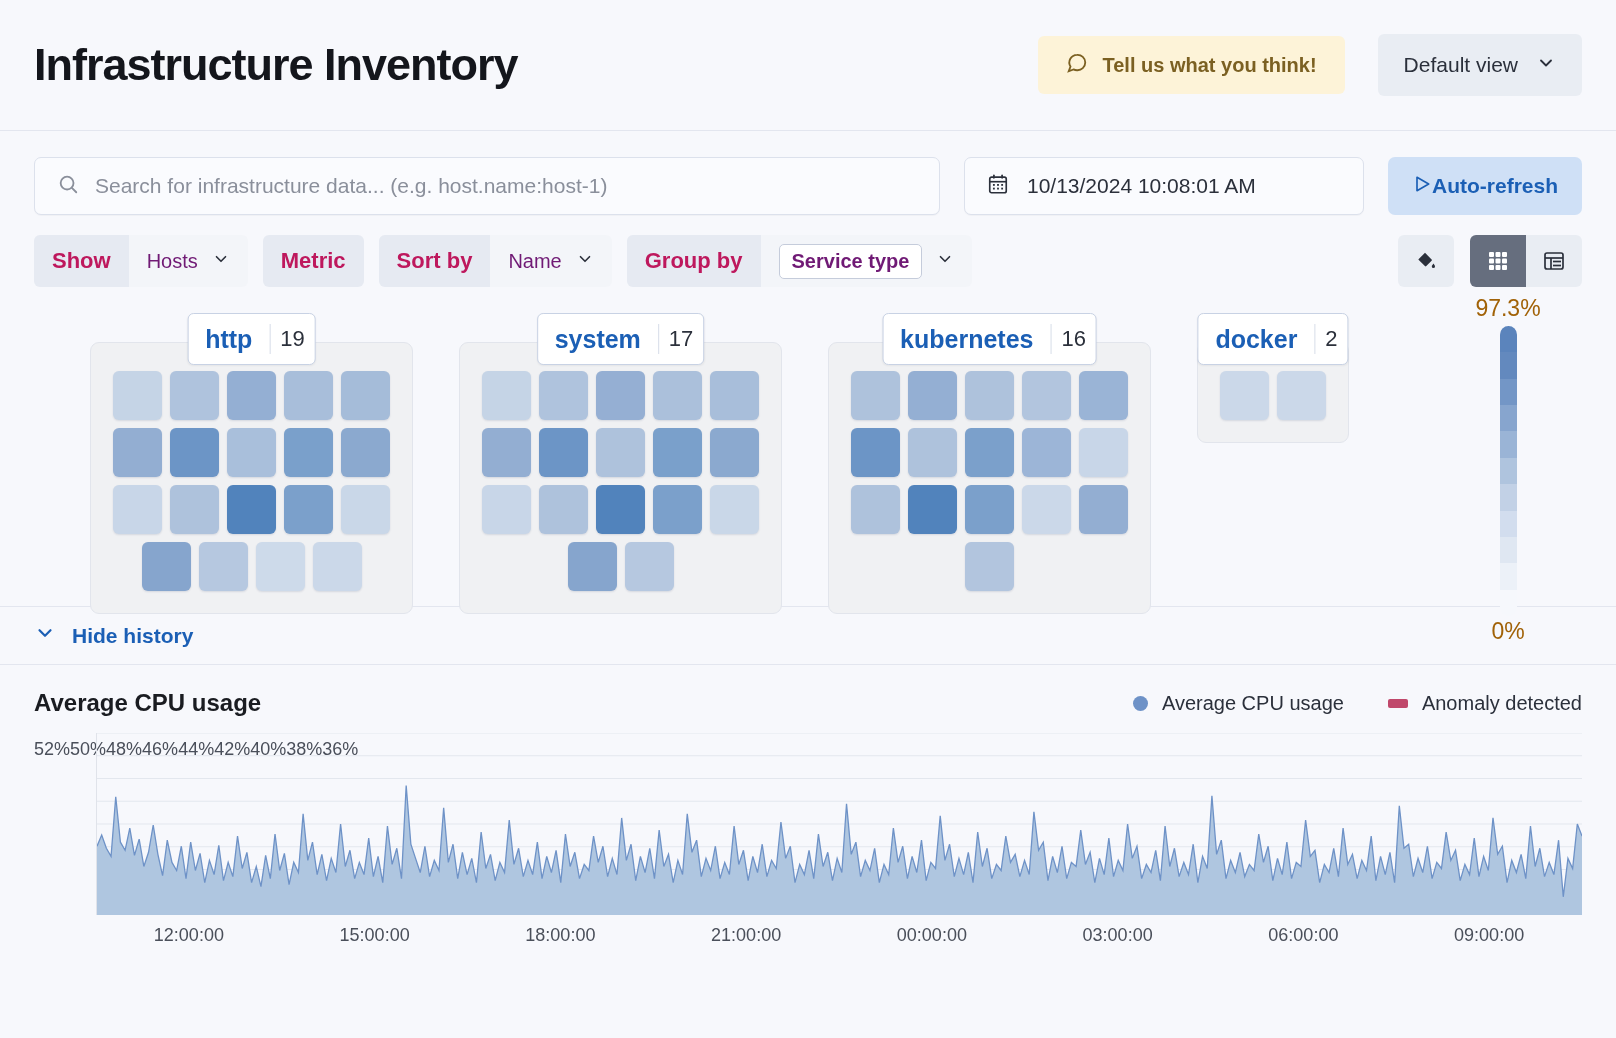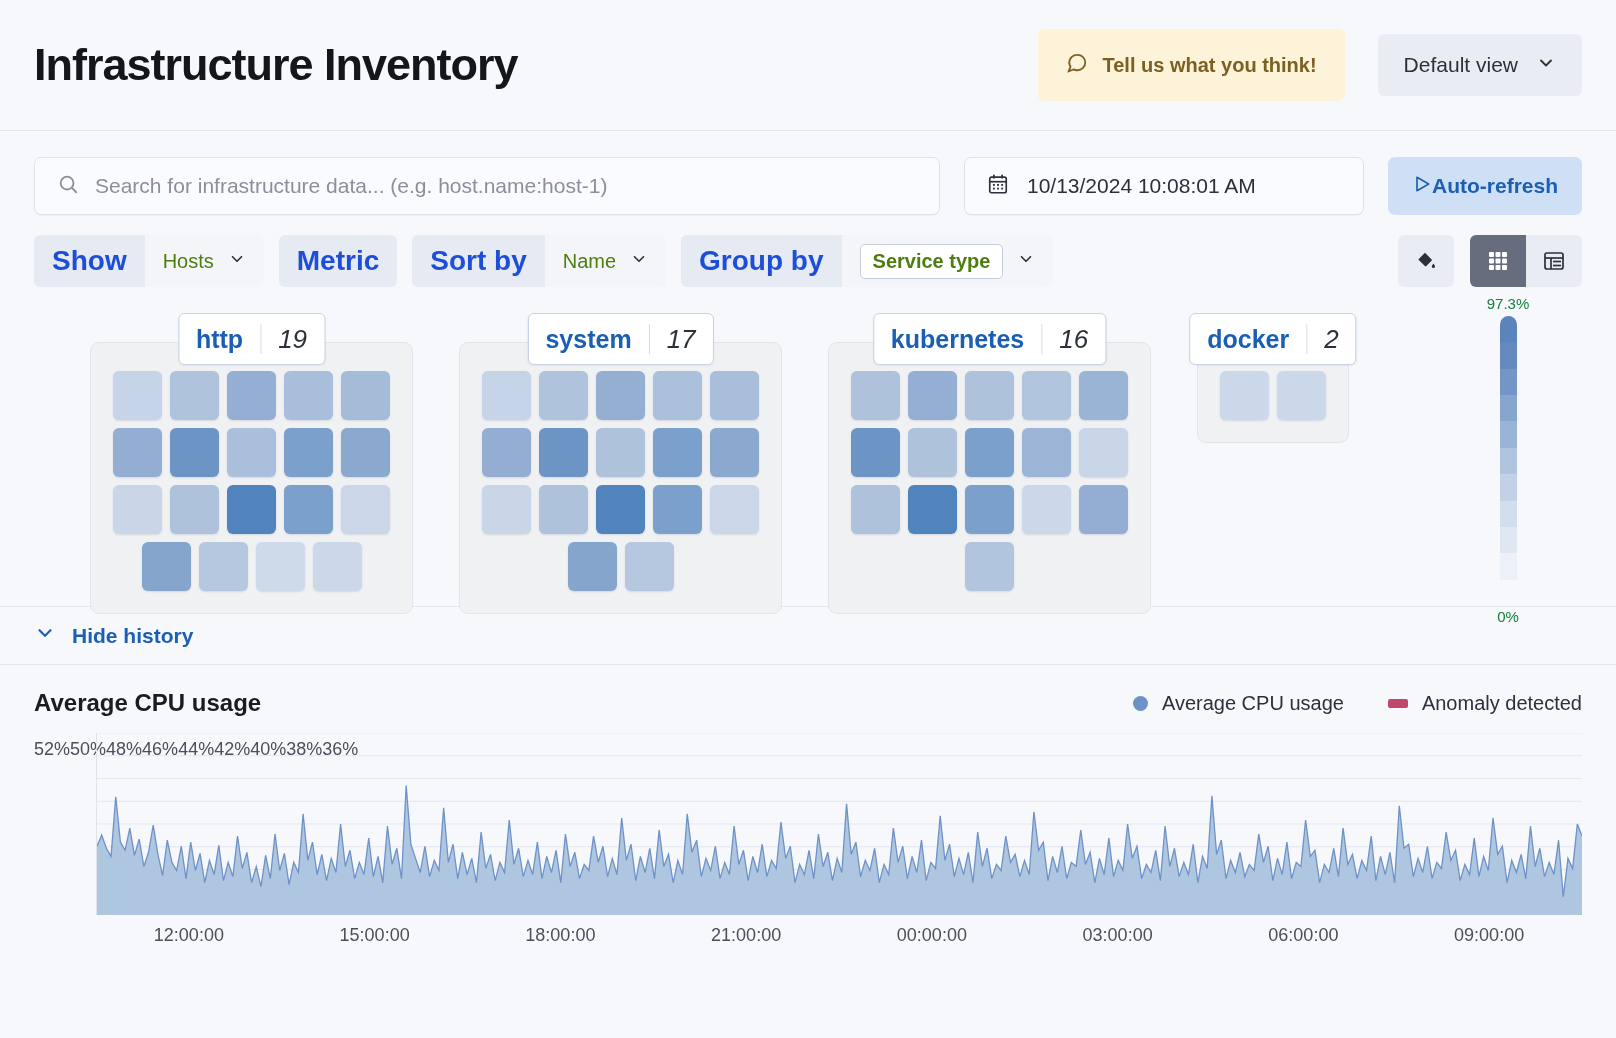--- a/index.html
+++ b/index.html
@@ -29,21 +29,21 @@
   }
   .header-right {
     margin-left: auto;
     display: flex;
     align-items: center;
     gap: 33px;
   }
   .feedback-btn {
     background: #FDF3D8;
     border-radius: 6px;
-    height: 72px;
+    height: 58px;
     display: flex;
     align-items: center;
     gap: 15px;
     padding: 8px 28px;
     color: #7B6022;
     font-size: 20px;
     font-weight: bold;
     cursor: pointer;
     border: none;
   }
@@ -124,32 +124,32 @@
     overflow: hidden;
     background: #F3F5F9;
   }
   .filter-label {
     background: #E6EAF2;
     height: 52px;
     display: flex;
     align-items: center;
     padding: 0 18px;
     font-weight: bold;
-    font-size: 28px;
-    color: #1d4ed8;
+    font-size: 22px;
+    color: #be185d;
     white-space: nowrap;
   }
   .filter-value {
     height: 52px;
     display: flex;
     align-items: center;
     gap: 14px;
     padding: 0 18px;
     font-size: 20px;
-    color: #4d7c0f;
+    color: #701a75;
     cursor: pointer;
     white-space: nowrap;
   }
   .filter-value.boxed .pill {
     border: 1px solid #C5CCDB;
     border-radius: 5px;
     padding: 5px 12px;
     font-weight: bold;
     background: #fff;
   }
@@ -202,44 +202,43 @@
     box-shadow: 0 1px 2px rgba(0,0,0,0.05);
     white-space: nowrap;
   }
   .group-name {
     color: #1B5FB5;
     font-weight: bold;
     font-size: 25px;
     padding: 0 17px;
   }
   .group-count {
-    font-size: 26px;
+    font-size: 22px;
     color: #2b303b;
-    padding: 0 17px;
+    padding: 0 10px;
     border-left: 1px solid #D7DDE8;
     height: 30px;
     display: flex;
     align-items: center;
-    font-style: italic;
   }
   .cell {
     width: 49px; height: 49px;
     border-radius: 6px;
     box-shadow: 0 1px 2px rgba(30,50,90,0.13);
   }
   .cells-row { display: flex; gap: 8px; justify-content: center; }
   .cells-wrap { display: flex; flex-direction: column; gap: 8px; }
 
   .legend-scale {
     position: absolute;
     right: 48px; top: 8px;
     width: 120px;
     display: flex; flex-direction: column; align-items: center;
   }
-  .legend-top, .legend-bot { font-size: 15px; color: #15803d; }
+  .legend-top, .legend-bot { font-size: 23px; color: #a16207; }
   .legend-bar {
     width: 17px; height: 290px;
     border-radius: 9px;
     overflow: hidden;
     display: flex; flex-direction: column;
     margin: 4px 0 2px 0;
   }
   .legend-bar span { flex: 1; display: block; }
 
   

